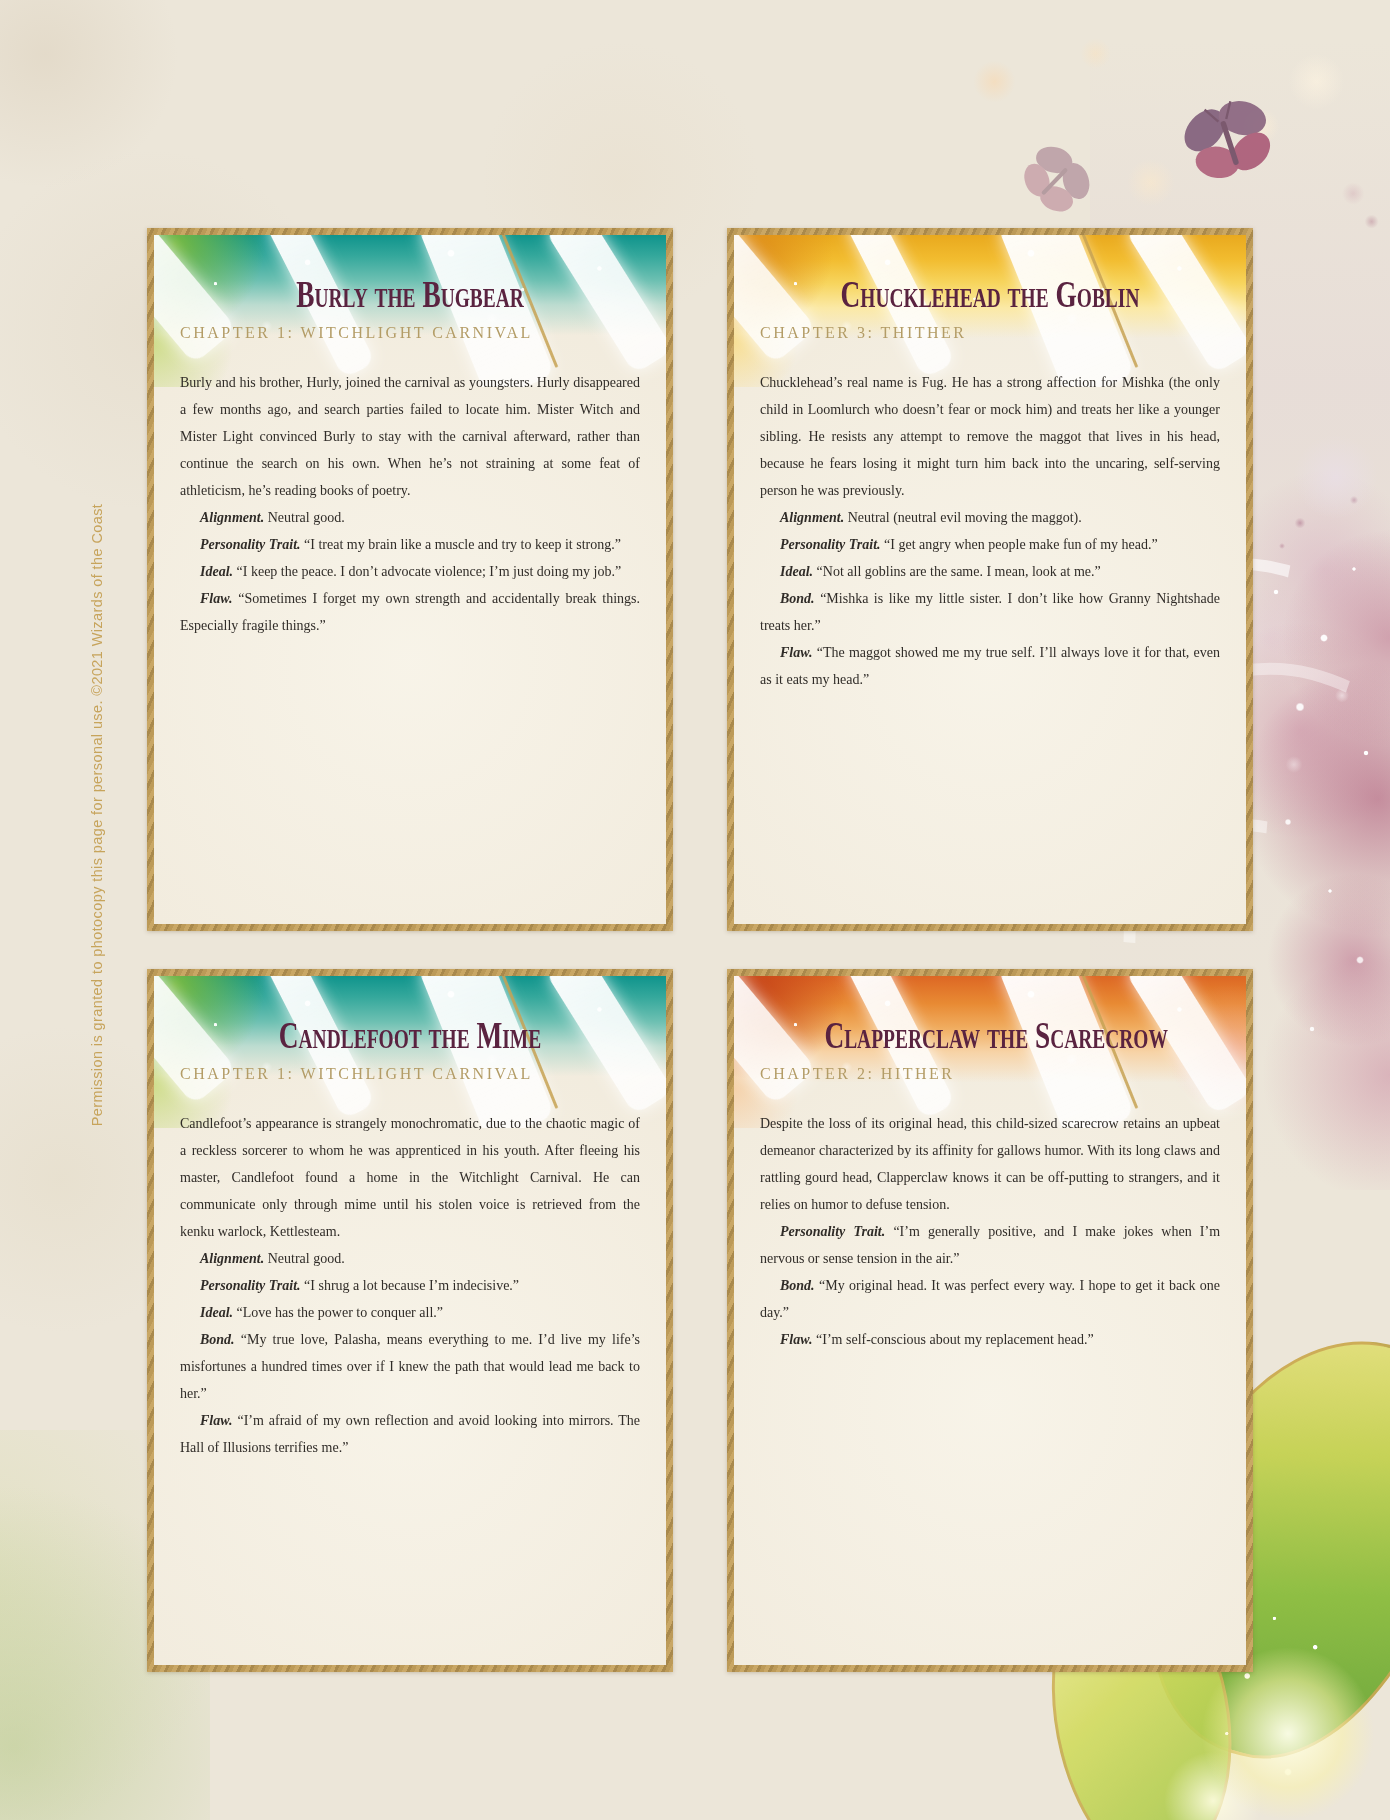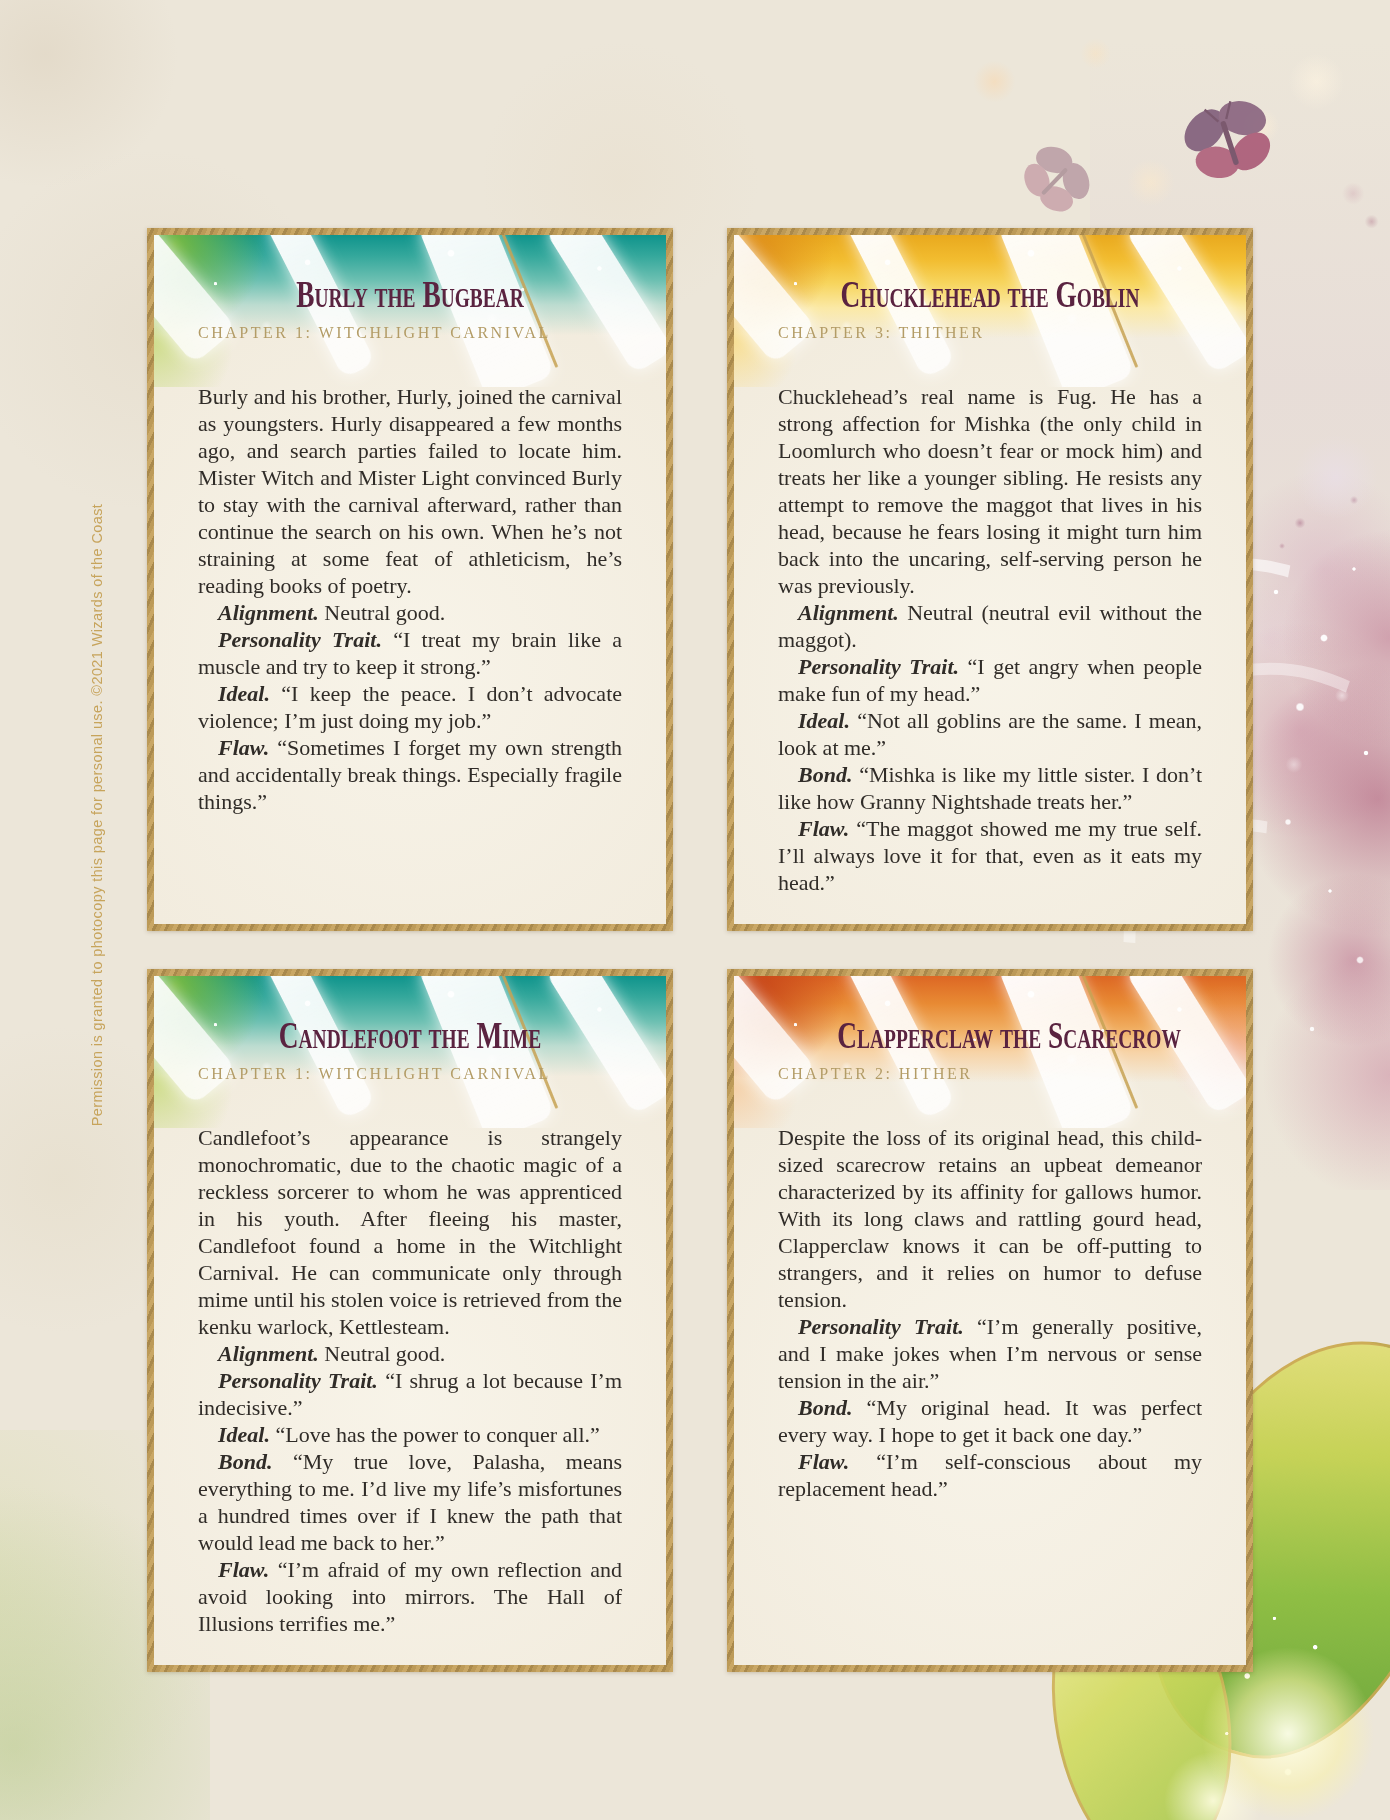--- a/index.html
+++ b/index.html
@@ -148,33 +148,33 @@
   .sparkles{position:absolute;inset:0;
     background-image:
       radial-gradient(circle 3px  at 12% 32%, rgba(255,255,255,.95) 45%, transparent 65%),
       radial-gradient(circle 5px  at 30% 18%, rgba(255,255,255,.9) 45%, transparent 65%),
       radial-gradient(circle 2.5px at 47% 42%, rgba(255,255,255,.9) 45%, transparent 65%),
       radial-gradient(circle 6px  at 58% 12%, rgba(255,255,255,.95) 45%, transparent 65%),
       radial-gradient(circle 3px  at 72% 36%, rgba(255,255,255,.9) 45%, transparent 65%),
       radial-gradient(circle 4px  at 87% 22%, rgba(255,255,255,.95) 45%, transparent 65%),
       radial-gradient(circle 9px  at 66% 55%, rgba(255,255,255,.5), transparent 70%),
       radial-gradient(circle 8px  at 22% 60%, rgba(255,255,255,.45), transparent 70%);}
-  .card-content{position:relative;padding:40px 44px 0;}
+  .card-content{position:relative;padding:40px 26px 0;}
   .card-title{
     margin:0;text-align:center;white-space:nowrap;
     font-size:38px;line-height:1;font-weight:bold;
     font-variant:small-caps;letter-spacing:0;
     color:#5a2340;transform:scaleX(.72);transform-origin:50% 50%;
   }
   .card-chapter{
     margin:10px 0 0;text-align:left;
     font-size:16px;line-height:20px;letter-spacing:2.5px;
     color:#b39c66;
   }
-  .card-body{margin-top:40px;font-size:22px;line-height:27px;color:#302c28;text-align:justify;}
+  .card-body{margin-top:26px;font-size:14px;line-height:27px;color:#302c28;text-align:justify;}
   .card-body p{margin:0;}
   .card-desc{text-indent:0;}
   .attr{text-indent:20px;}
   .attr-label{font-weight:bold;font-style:italic;}
 </style>
 </head>
 <body>
 
 <div class="decor bokeh-top"></div>
 <div class="decor pink-wing">
@@ -243,21 +243,21 @@
         <div class="branch br2"></div>
         <div class="branch br3"></div>
         <div class="branch br4"></div>
         <div class="sparkles"></div>
       </div>
       <div class="card-content">
         <h2 class="card-title">Chucklehead the Goblin</h2>
         <p class="card-chapter">CHAPTER 3: THITHER</p>
         <div class="card-body">
           <p class="card-desc">Chucklehead’s real name is Fug. He has a strong affection for Mishka (the only child in Loomlurch who doesn’t fear or mock him) and treats her like a younger sibling. He resists any attempt to remove the maggot that lives in his head, because he fears losing it might turn him back into the uncaring, self-serving person he was previously.</p>
-          <p class="attr"><strong class="attr-label">Alignment.</strong> <span>Neutral (neutral evil without the maggot).</span></p>
+          <p class="attr"><strong class="attr-label">Alignment.</strong> <span>Neutral (neutral evil moving the maggot).</span></p>
           <p class="attr"><strong class="attr-label">Personality Trait.</strong> <span>“I get angry when people make fun of my head.”</span></p>
           <p class="attr"><strong class="attr-label">Ideal.</strong> <span>“Not all goblins are the same. I mean, look at me.”</span></p>
           <p class="attr"><strong class="attr-label">Bond.</strong> <span>“Mishka is like my little sister. I don’t like how Granny Nightshade treats her.”</span></p>
           <p class="attr"><strong class="attr-label">Flaw.</strong> <span>“The maggot showed me my true self. I’ll always love it for that, even as it eats my head.”</span></p>
         </div>
       </div>
     </div>
   </section>
 
   <section class="card theme-teal">

